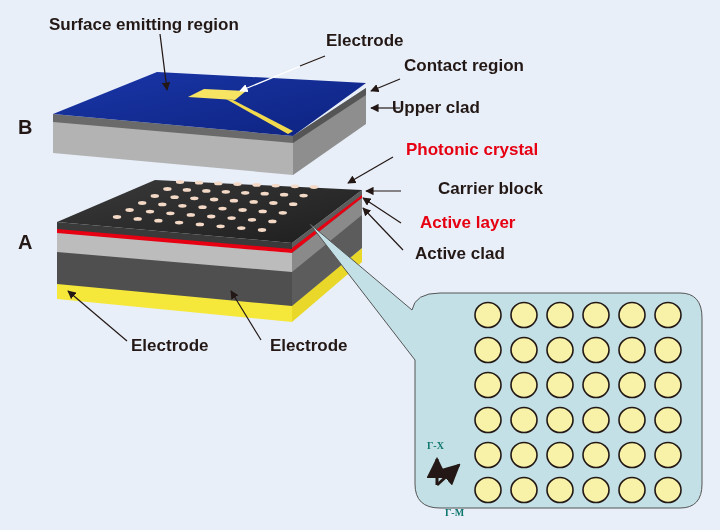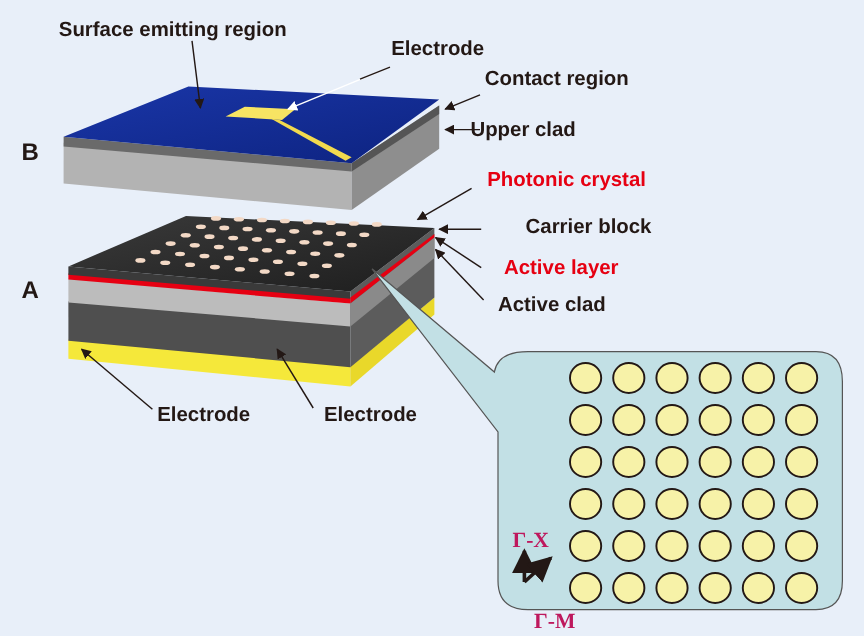--- a/index.html
+++ b/index.html
@@ -12,21 +12,21 @@
   #stage svg { position: absolute; left: 0; top: 0; }
   .lbl {
     position: absolute; white-space: nowrap;
     font-weight: bold; font-size: 17px; color: #231815;
     line-height: 1;
   }
   .lbl.red { color: #e60012; }
   .lbl.big { font-size: 20px; }
   .lbl.greek {
     font-family: "Liberation Serif", "DejaVu Serif", serif;
-    font-weight: bold; font-size: 18px; color: #be185d;
+    font-weight: bold; font-size: 10px; color: #0f766e;
   }
 </style>
 </head>
 <body>
 
 <div id="stage">
   <svg id="art" width="720" height="530" viewBox="0 0 720 530">
     <defs>
       <marker id="ah" viewBox="0 0 10 10" refX="9" refY="5" markerWidth="7" markerHeight="7" orient="auto-start-reverse">
         <path d="M0,0 L10,5 L0,10 z" fill="#231815"></path>

